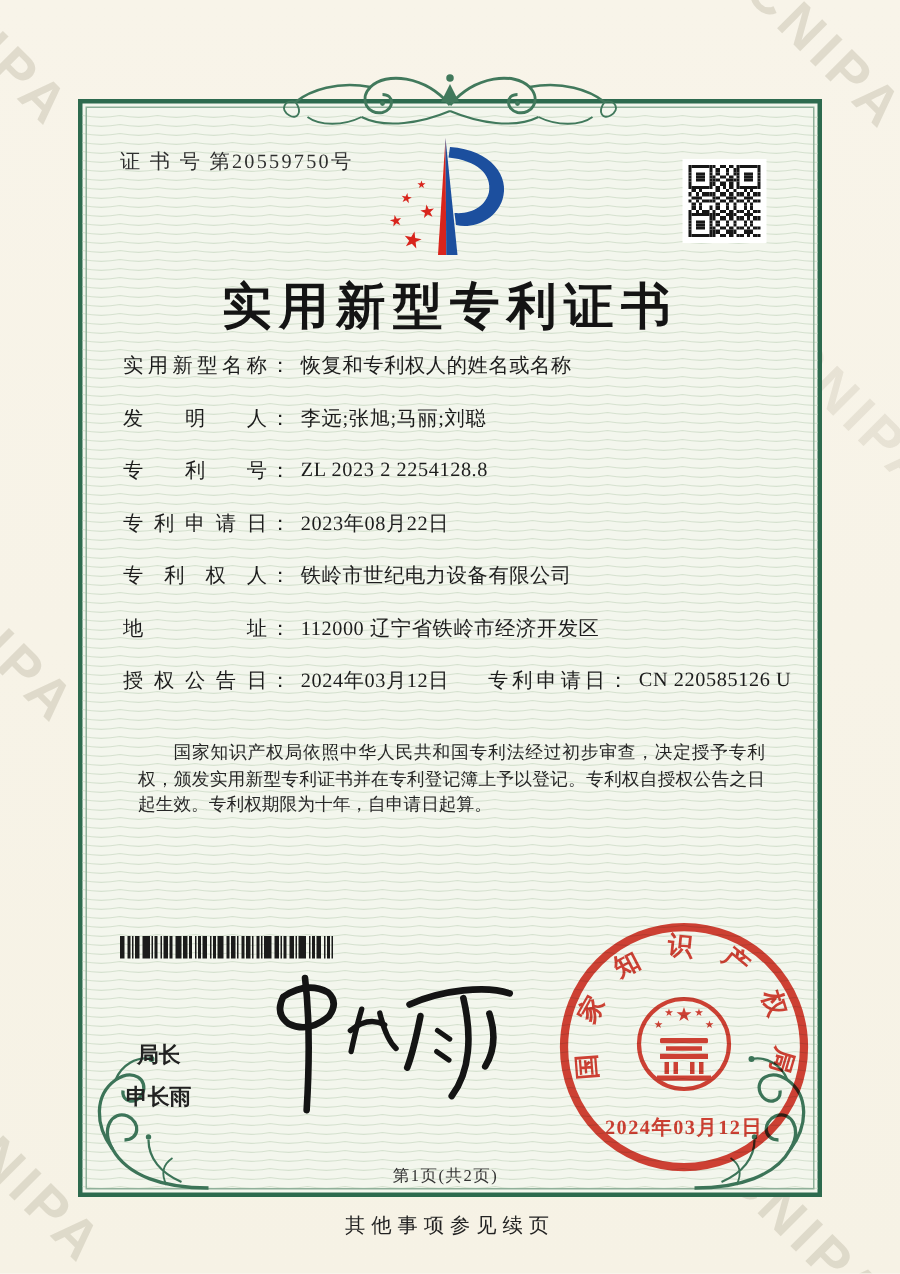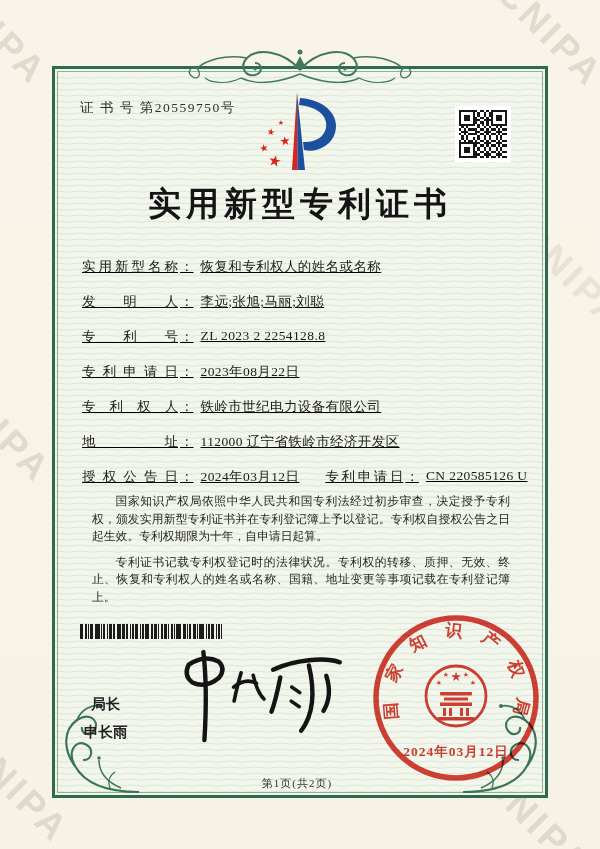--- a/index.html
+++ b/index.html
@@ -23,21 +23,21 @@
   
   .abs{position:absolute;}
   .cert-no{left:80px;top:99px;font-size:13.5px;color:#2f2f2f;letter-spacing:1.5px;}
   .logo{left:244px;top:86px;}
   .qr{left:455px;top:106px;width:56px;height:56px;background:#fff;padding:4px;box-sizing:border-box;
       display:grid;grid-template-columns:repeat(21,1fr);grid-template-rows:repeat(21,1fr);}
   .qr i{display:block;}
   .qr i.on{background:#161616;}
   .title{left:0;width:600px;top:182px;text-align:center;font-size:33px;font-weight:bold;
          letter-spacing:5px;color:#141414;}
-  .fields{left:82px;top:258px;width:460px;text-decoration:underline;}
+  .fields{left:82px;top:235px;width:460px;}
   .frow{height:35px;display:flex;align-items:flex-start;font-size:13.5px;color:#1c1c1c;}
   .flabel{display:inline-block;width:96px;text-align:justify;text-align-last:justify;}
   .flabel.narrow{width:78px;}
   .colon{margin:0 7px 0 2px;}
   .fvalue{letter-spacing:.4px;}
   .fgroup{display:flex;}
   .fgroup+.fgroup{margin-left:26px;}
   .paras{left:80px;top:493px;width:442px;font-size:11.8px;line-height:17.6px;color:#262626;text-align:justify;}
   .paras p{margin:0 12px 8px;text-indent:2em;}
   .barcode{left:80px;top:624px;width:170px;height:15px;display:flex;align-items:stretch;}
@@ -725,21 +725,20 @@
       <span class="fgroup">
         <span class="flabel narrow">专利申请日</span>
           <span class="colon">：</span>
         <span class="fvalue">CN 220585126 U</span>
       </span>
     </div>
   </div>
 
   <div class="abs paras">
     <p>国家知识产权局依照中华人民共和国专利法经过初步审查，决定授予专利权，颁发实用新型专利证书并在专利登记簿上予以登记。专利权自授权公告之日起生效。专利权期限为十年，自申请日起算。</p>
-    <p>专利证书记载专利权登记时的法律状况。专利权的转移、质押、无效、终止、恢复和专利权人的姓名或名称、国籍、地址变更等事项记载在专利登记簿上。</p>
   </div>
 
   <div class="abs barcode" id="barcode">
       <i style="width: 3px; margin-right: 2px;"></i>
       <i style="width: 1.5px; margin-right: 1px;"></i>
       <i style="width: 1.5px; margin-right: 1px;"></i>
       <i style="width: 3px; margin-right: 2px;"></i>
       <i style="width: 4.5px; margin-right: 1px;"></i>
       <i style="width: 1.5px; margin-right: 1px;"></i>
       <i style="width: 1.5px; margin-right: 2px;"></i>
@@ -822,14 +821,15 @@
           <rect x="81" y="98" width="3" height="8"></rect>
         <rect x="92" y="98" width="3" height="8"></rect>
           <rect x="98" y="98" width="3" height="8"></rect>
         <rect x="70" y="107" width="36" height="3.5"></rect>
       </g>
     </g>
     <text x="88" y="146" text-anchor="middle" font-size="13.5" font-weight="bold" fill="#d5382c" letter-spacing="1">2024年03月12日</text>
   </svg>
 
   <div class="abs page-info">第1页(共2页)</div>
+  <div class="abs note">其他事项参见续页</div>
 
 </div>
 
 </body></html>

